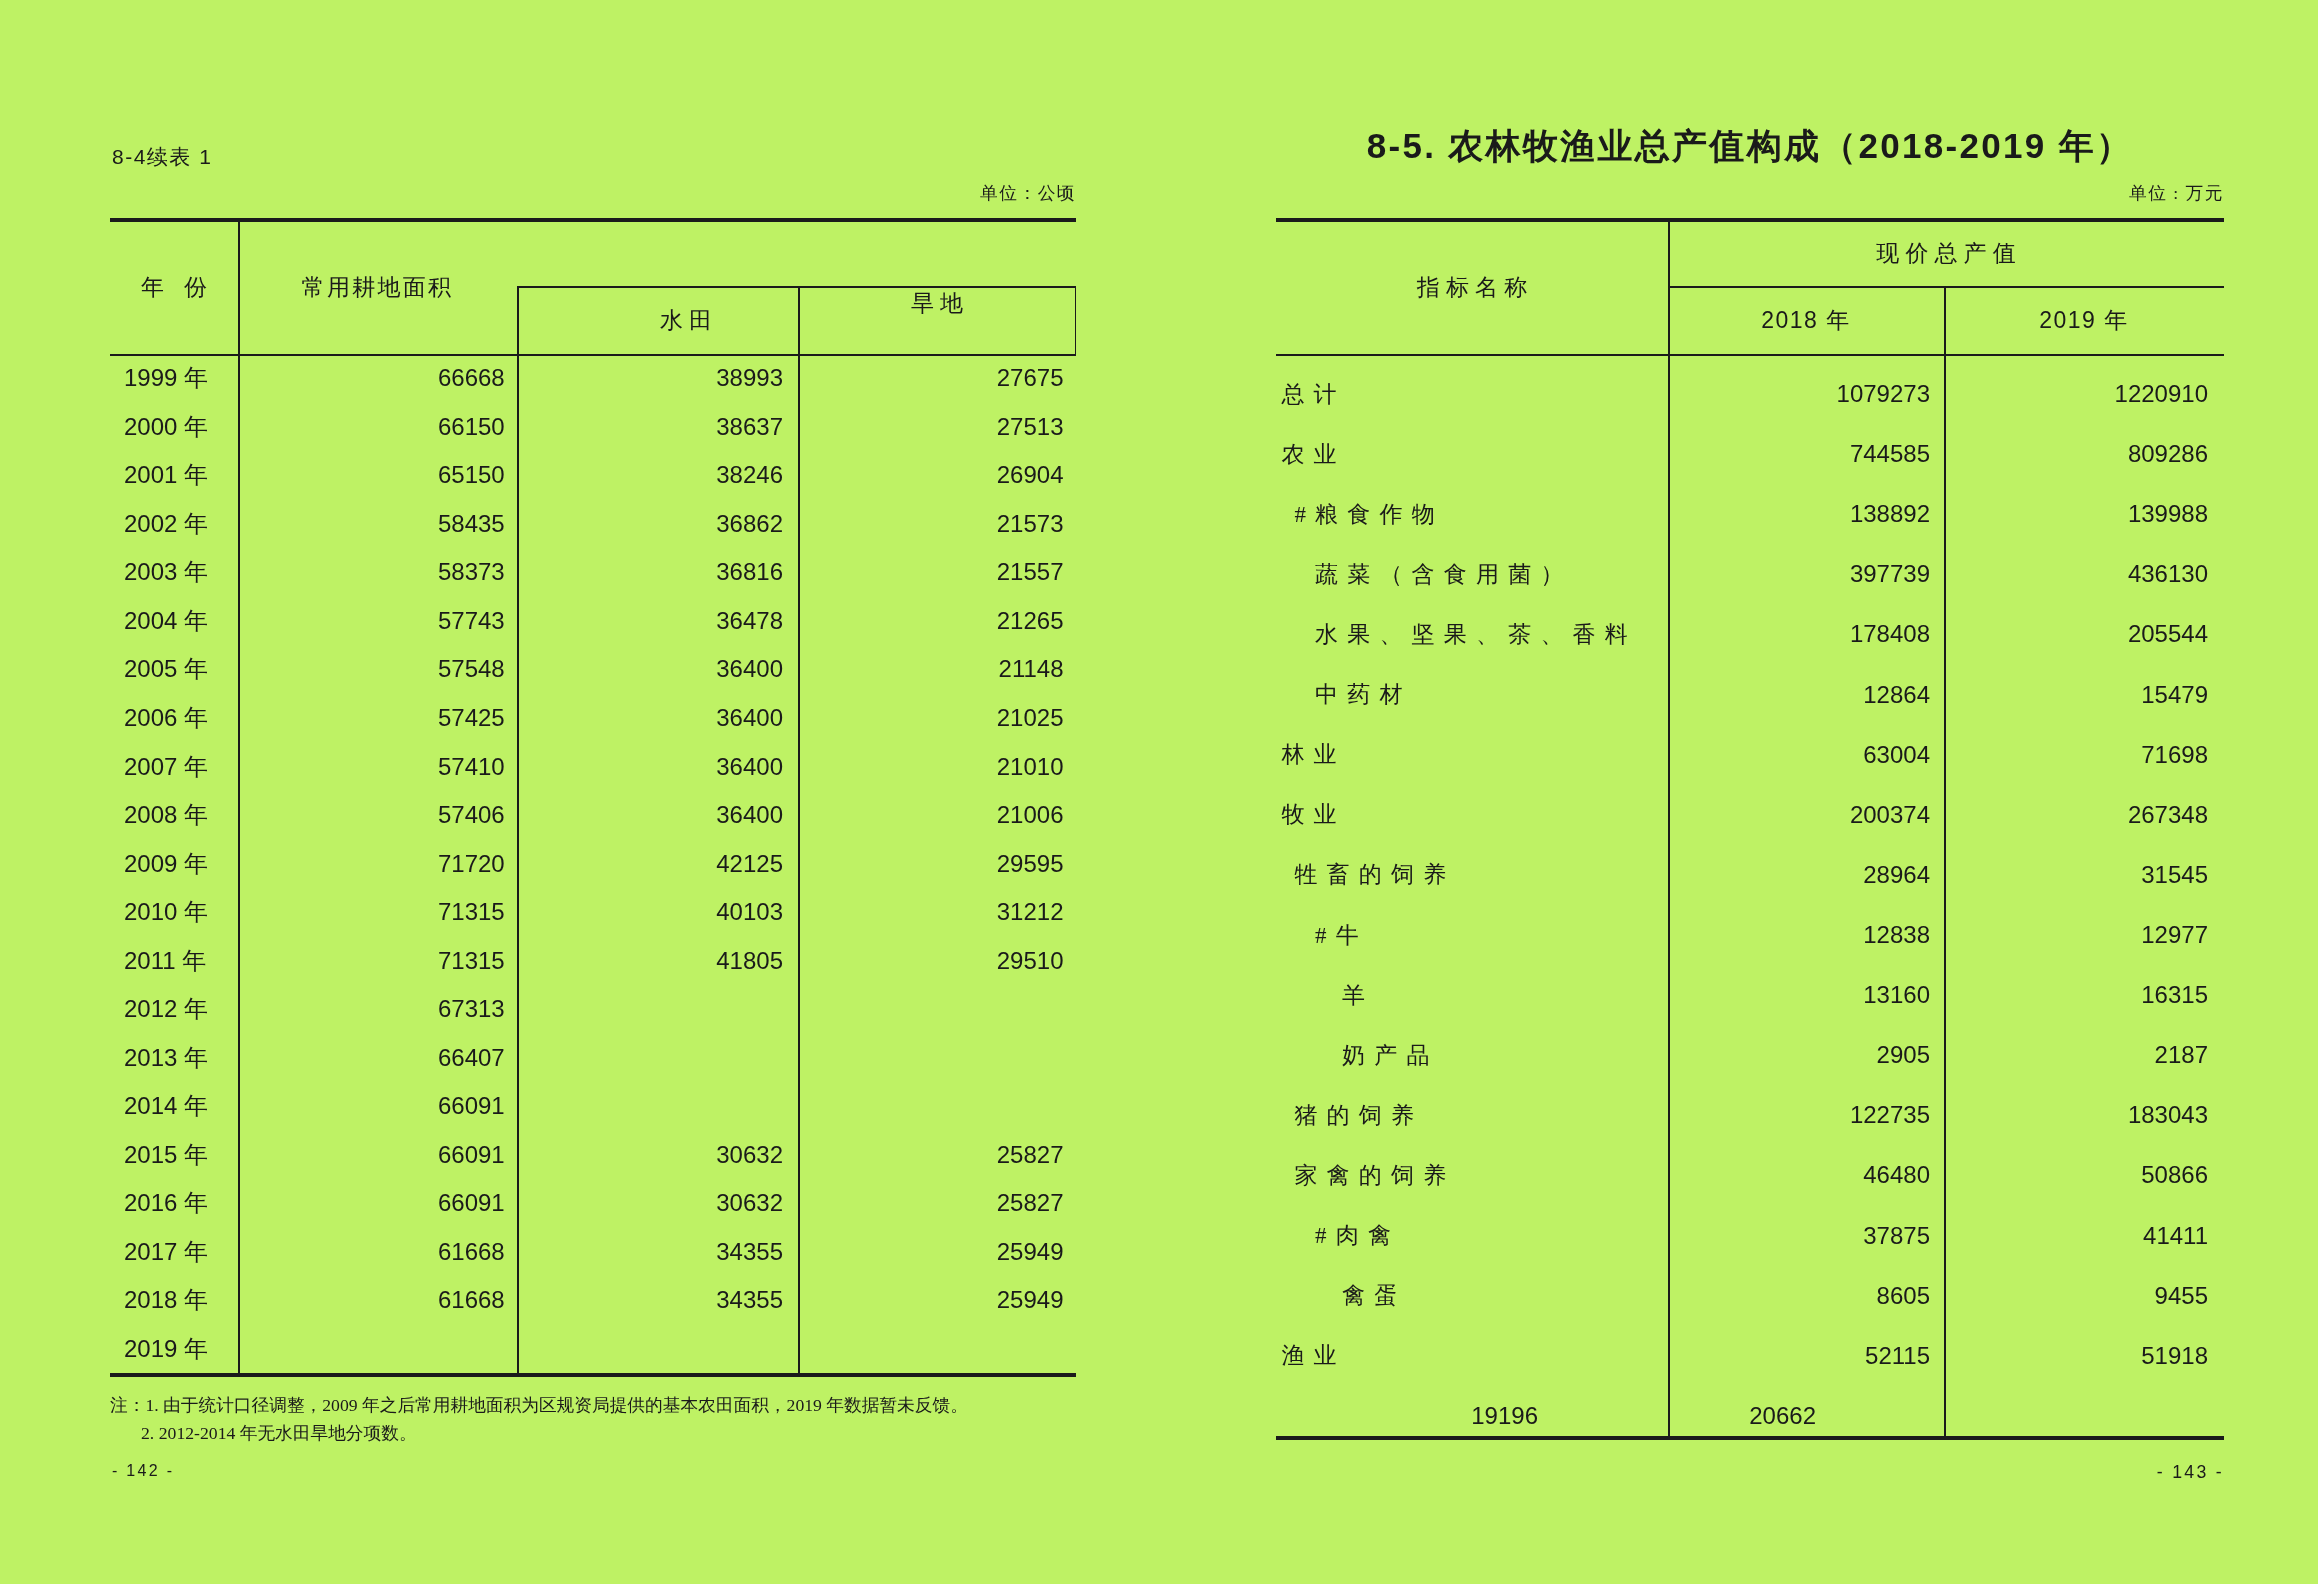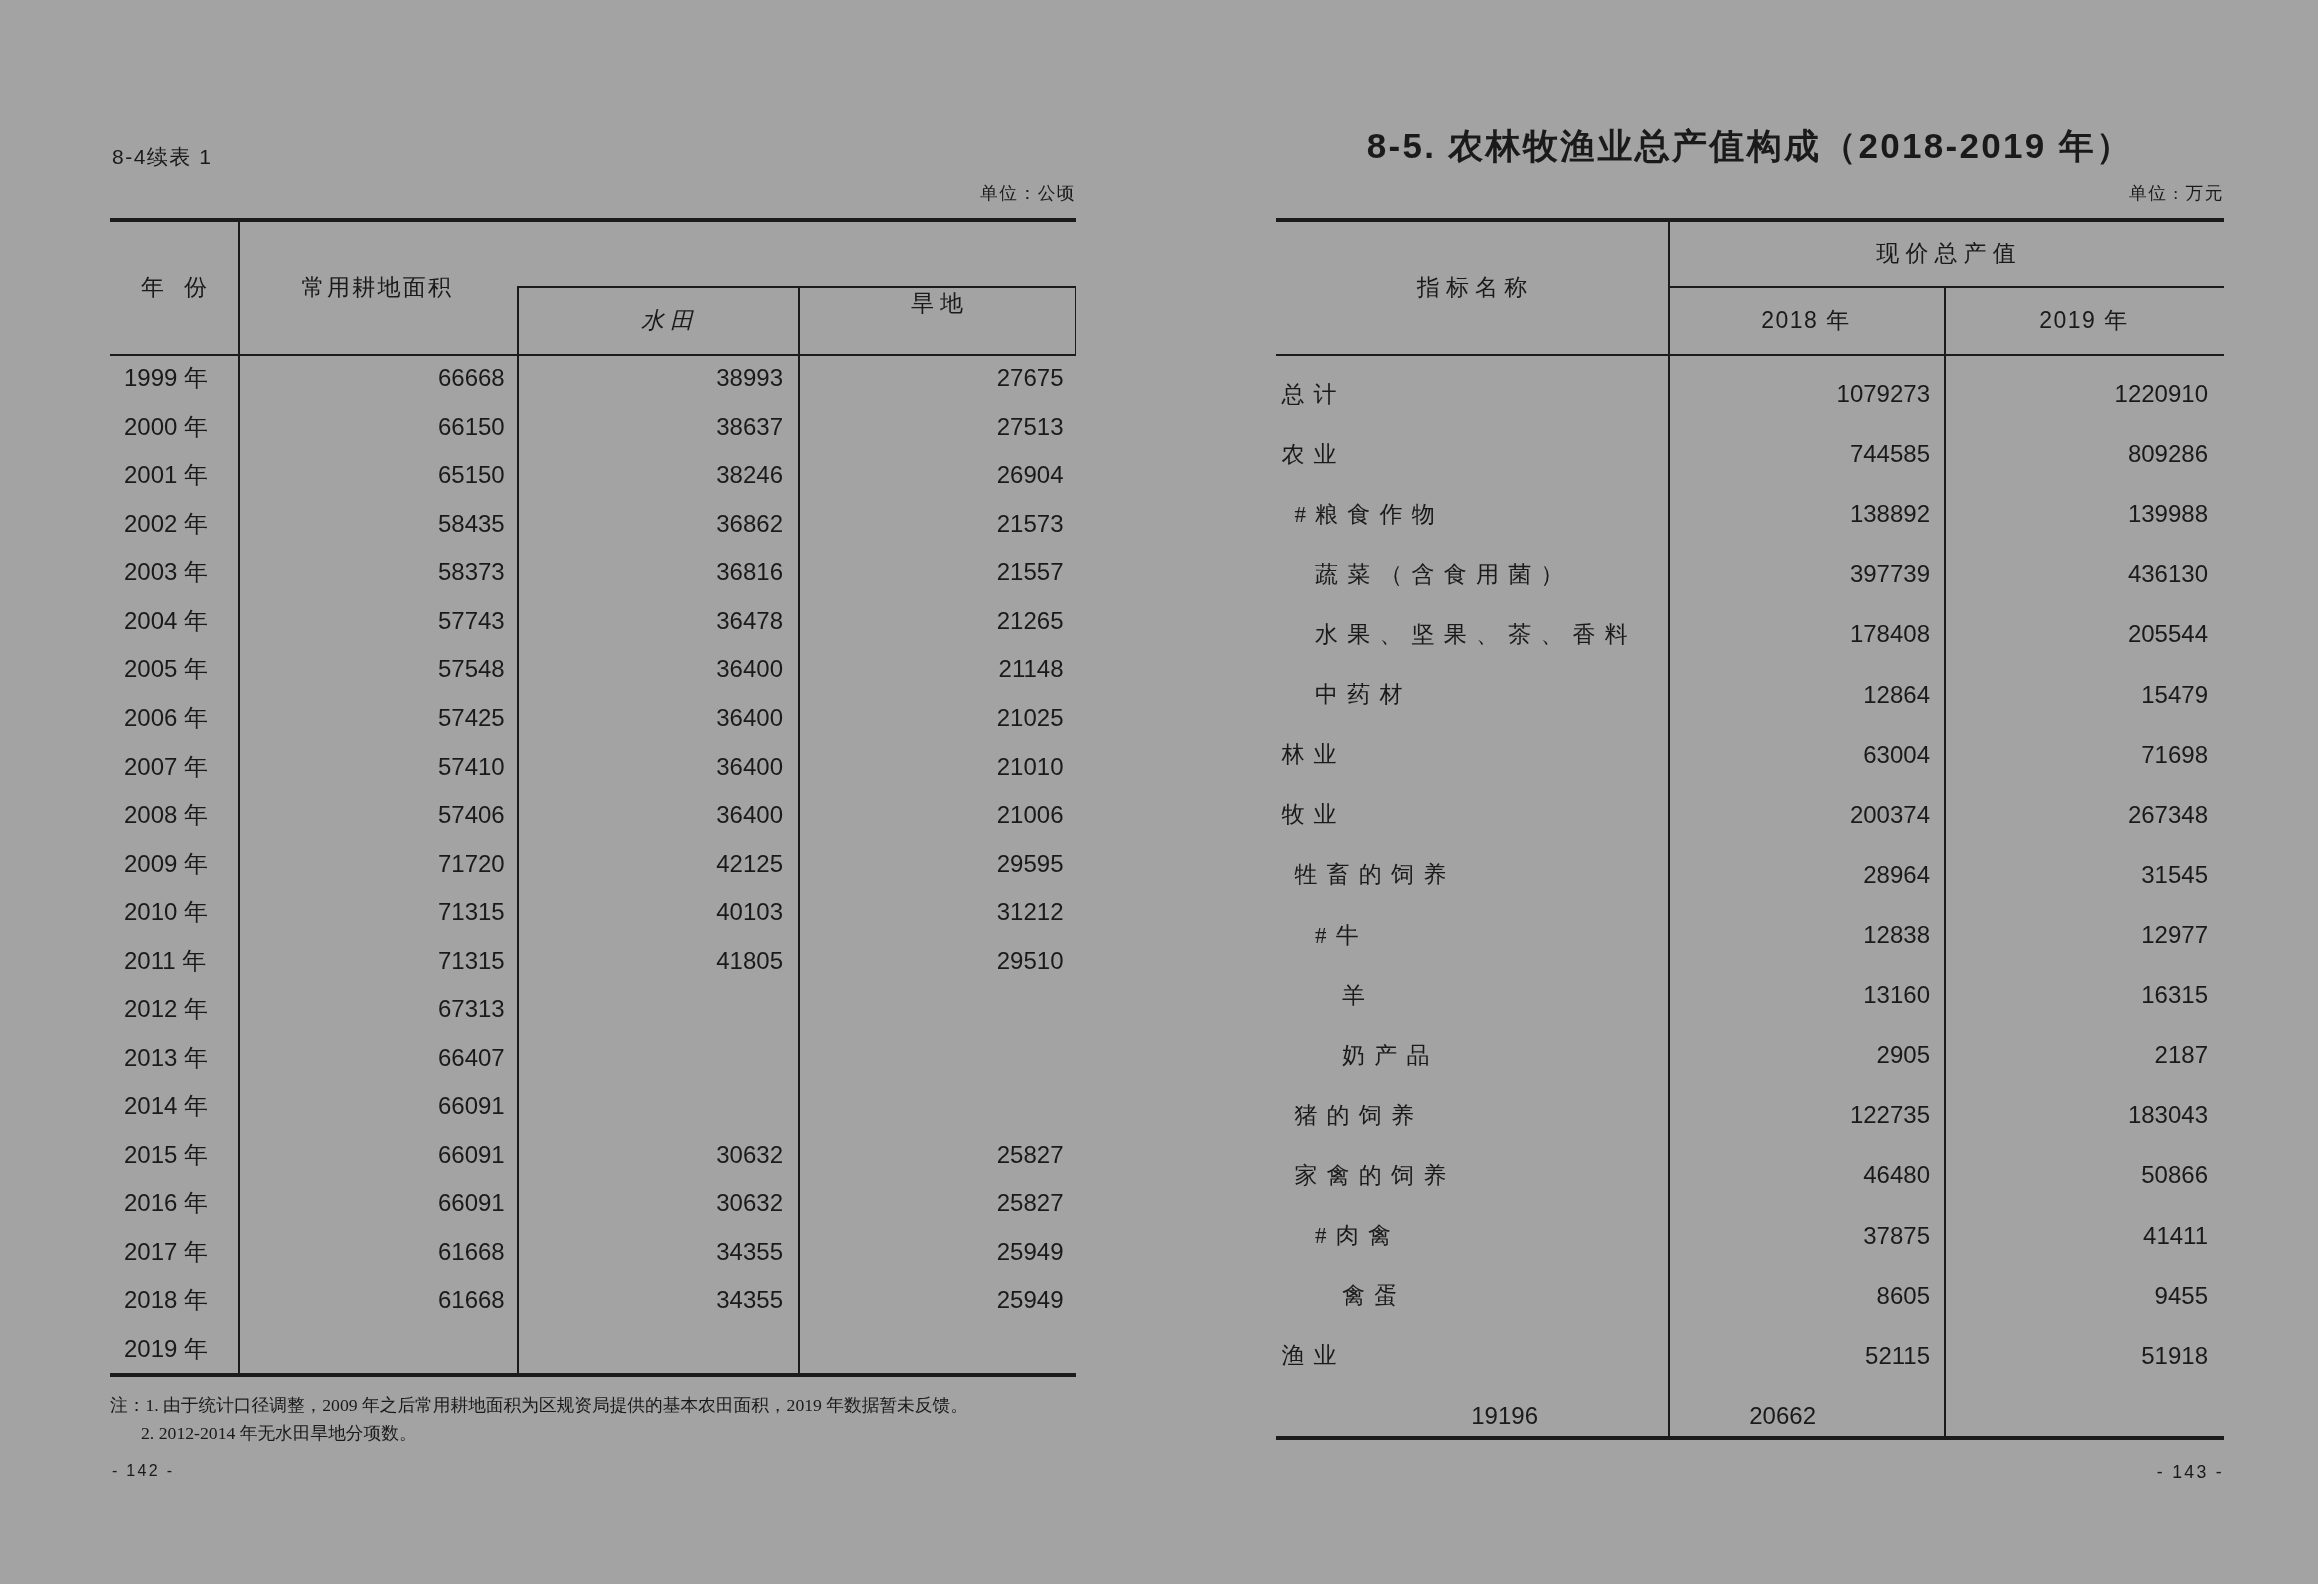--- a/index.html
+++ b/index.html
@@ -1,19 +1,19 @@
 <!DOCTYPE html>
 <html style="font-size:12.3px"><head>
 <meta charset="utf-8">
 <style>
   * { margin:0; padding:0; box-sizing:border-box; }
   html,body { background:#e8e8e8; }
   body { font-family:"Liberation Serif","DejaVu Serif",serif; color:#1a1a1a; }
   .canvas {
-    position:relative; width:2319px; height:1584px; background:#a3a3a3;
+    position:relative; width:2319px; height:1584px; background:#bef264;
     overflow:hidden;
   }
   .abs { position:absolute; }
   .rule { position:absolute; background:#1b1b1b; }
   .cjk { font-family:"Liberation Serif","DejaVu Serif",serif; }
   .digits { font-family:"Liberation Sans","DejaVu Sans",sans-serif; }
 
   
   .lp-label { left:112px; top:143px; font-size:21px; letter-spacing:1.5px;
               font-family:"Liberation Sans","DejaVu Sans",sans-serif; }
@@ -26,21 +26,21 @@
   .lt-v1 { left:128px; top:0; bottom:0; width:1.5px; }
   .lt-v2 { left:407px; top:68px; bottom:0; width:1.5px; }
   .lt-v3 { left:688px; top:68px; bottom:0; width:1.5px; }
   .lt-subtop   { left:407px; right:0; top:68px; height:1.5px; }
   .lt-subright { right:0; top:68px; height:70px; width:1.5px; }
 
   .hcell { position:absolute; display:flex; align-items:center; justify-content:center;
            font-size:23px; }
   .lh-year  { left:0;   top:3.8px;  width:128px; height:132px; letter-spacing:20px; text-indent:20px; }
   .lh-area  { left:128px; top:3.8px; width:279px; height:132px; letter-spacing:2.3px; }
-  .lh-paddy { left:389px; top:69px; width:336px; height:67px; letter-spacing:6.1px; text-indent:6.1px;font-style:italic; }
+  .lh-paddy { left:408px; top:69px; width:336px; height:67px; letter-spacing:6.1px; text-indent:6.1px; }
   .lh-dry   { left:688px; top:52px; width:278px; height:67px; letter-spacing:6.1px; text-indent:6.1px; }
 
   .lbody { position:absolute; left:0; top:136px; width:100%; height:1019px;
            display:flex; flex-direction:column; }
   .lrow  { flex:1; display:flex; align-items:center; }
   .c { display:flex; align-items:center; height:100%; font-size:24px; }
   .lrow .y  { width:128px; padding-left:14px;
               font-family:"Liberation Sans","DejaVu Sans",sans-serif; }
   .num { justify-content:flex-end; font-family:"Liberation Sans","DejaVu Sans",sans-serif; }
   .lrow .n1 { width:279px; padding-right:12.3px; }

